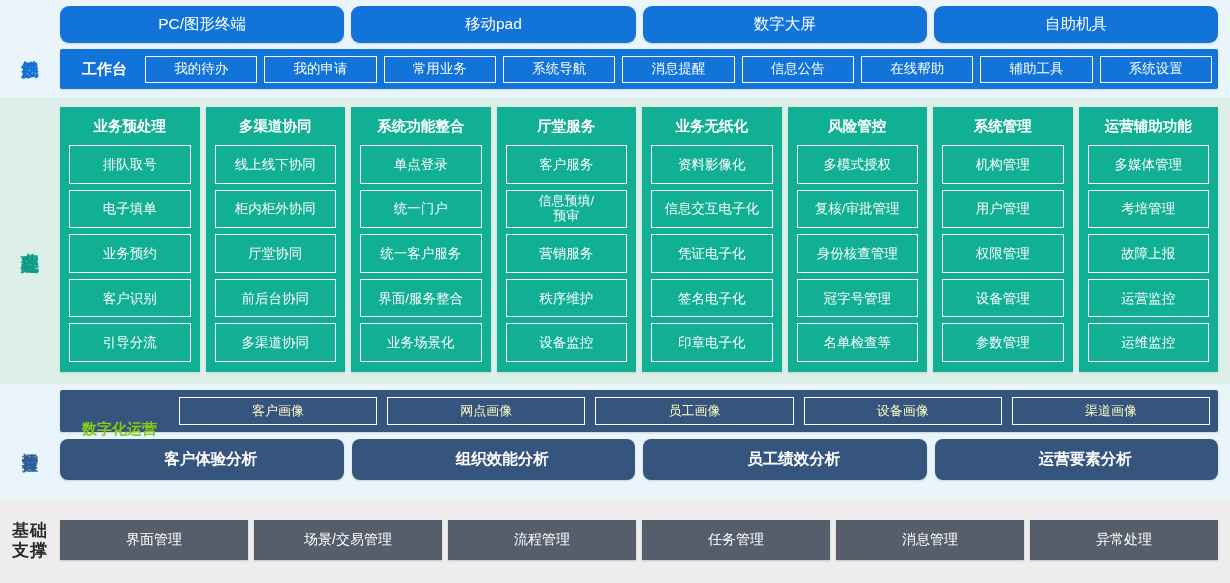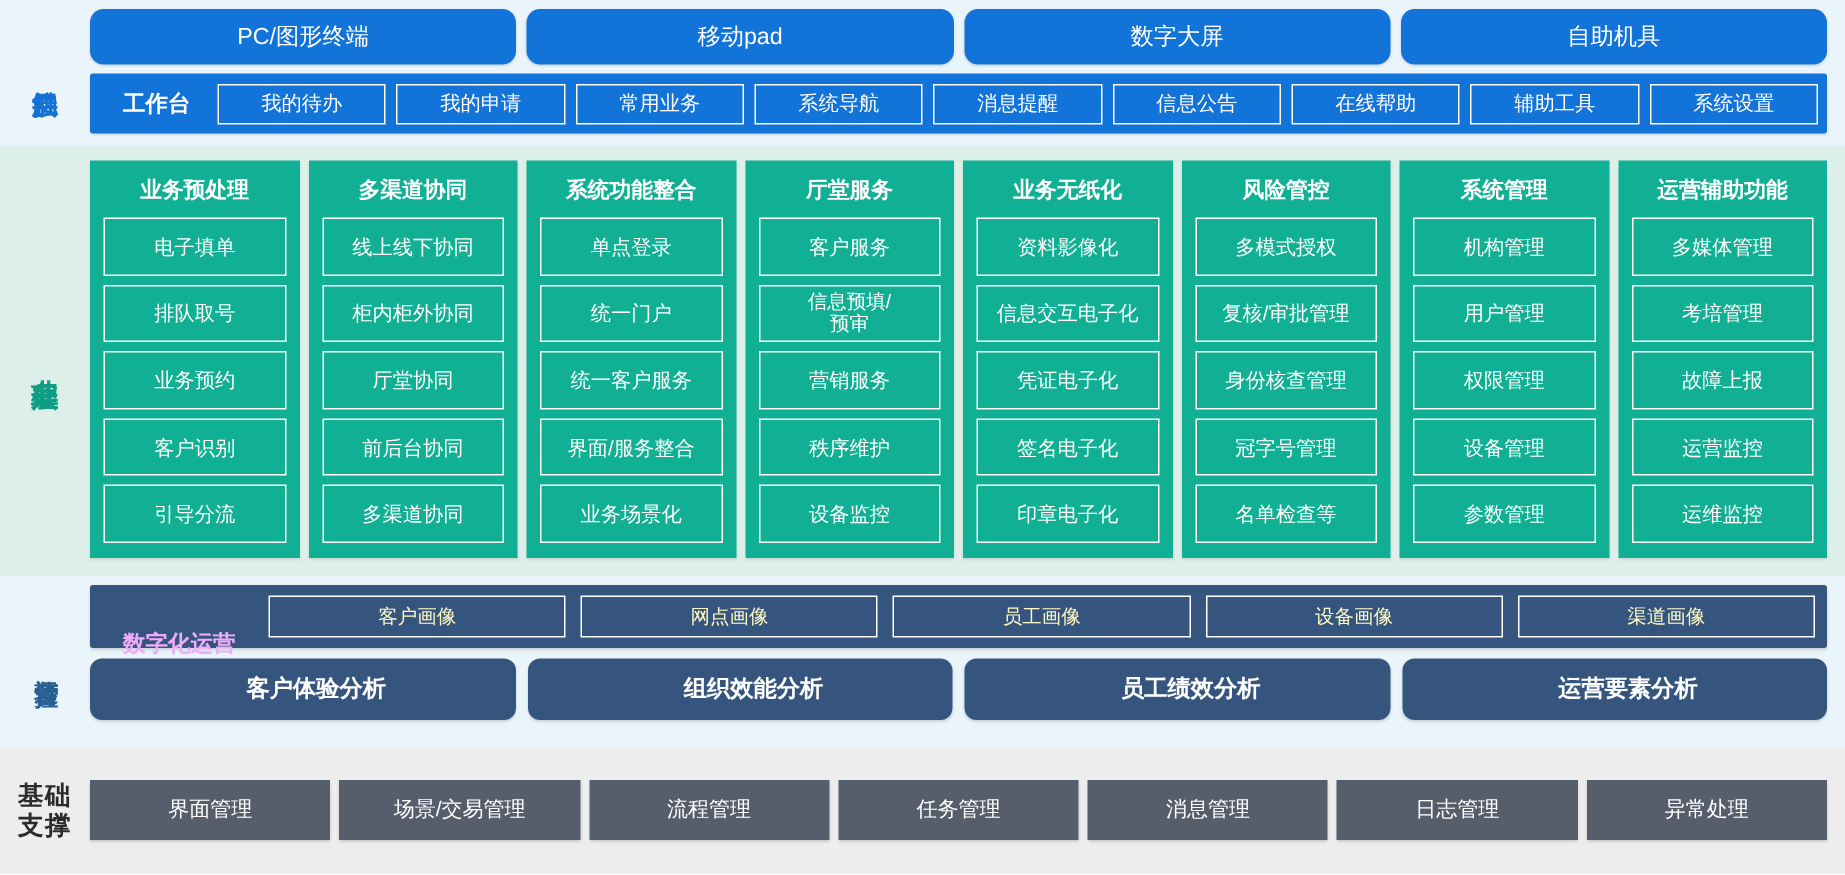--- a/index.html
+++ b/index.html
@@ -74,21 +74,21 @@
 
   
   #layer-ops { background: #e9f4fb; height: 115px; }
   #layer-ops .band-label { color: #2a5f92; font-size: 16px; }
   .ops-bar {
     background: #36557e; height: 42px; border-radius: 2px;
     display: flex; align-items: center; padding: 0 8px; gap: 10px;
     margin-bottom: 7px; box-shadow: 0 1px 2px rgba(0,0,0,.14);
   }
   .ops-title {
-    color: #f0abfc; font-size: 15px; font-weight: bold;
+    color: #84cc16; font-size: 15px; font-weight: bold;
     padding: 0 12px 0 14px; white-space: nowrap; margin-top: 36px;
   }
   .ops-chip {
     flex: 1 1 0; height: 28px; border: 1px solid #ffffff; color: #fef9c3;
     font-size: 13px; display: flex; align-items: center; justify-content: center;
   }
   .ana-row { display: flex; gap: 8px; }
   .ana-btn {
     flex: 1 1 0; height: 41px; border-radius: 8px; background: #36557e;
     color: #fff; font-size: 15.5px; font-weight: bold;
@@ -139,22 +139,22 @@
       </div>
     </div>
   </section>
 
   <section class="band" id="layer-business">
     <div class="band-label">业务处理层</div>
     <div class="band-body">
       <div class="col-wrap" id="business-columns">
           <div class="col">
             <div class="col-head">业务预处理</div>
+            <div class="col-item">排队取号</div>
             <div class="col-item">电子填单</div>
-            <div class="col-item">排队取号</div>
             <div class="col-item">业务预约</div>
             <div class="col-item">客户识别</div>
             <div class="col-item">引导分流</div>
           </div>
           <div class="col">
             <div class="col-head">多渠道协同</div>
             <div class="col-item">线上线下协同</div>
             <div class="col-item">柜内柜外协同</div>
             <div class="col-item">厅堂协同</div>
             <div class="col-item">前后台协同</div>
@@ -234,19 +234,18 @@
 
   <section class="band" id="layer-base">
     <div class="band-label" id="base-label">基础<br>支撑</div>
     <div class="band-body">
       <div class="base-row">
         <div class="base-btn">界面管理</div>
         <div class="base-btn">场景/交易管理</div>
         <div class="base-btn">流程管理</div>
         <div class="base-btn">任务管理</div>
         <div class="base-btn">消息管理</div>
-        <div class="base-btn">日志管理</div>
         <div class="base-btn">异常处理</div>
       </div>
     </div>
   </section>
 
 </div>
 
 </body></html>

